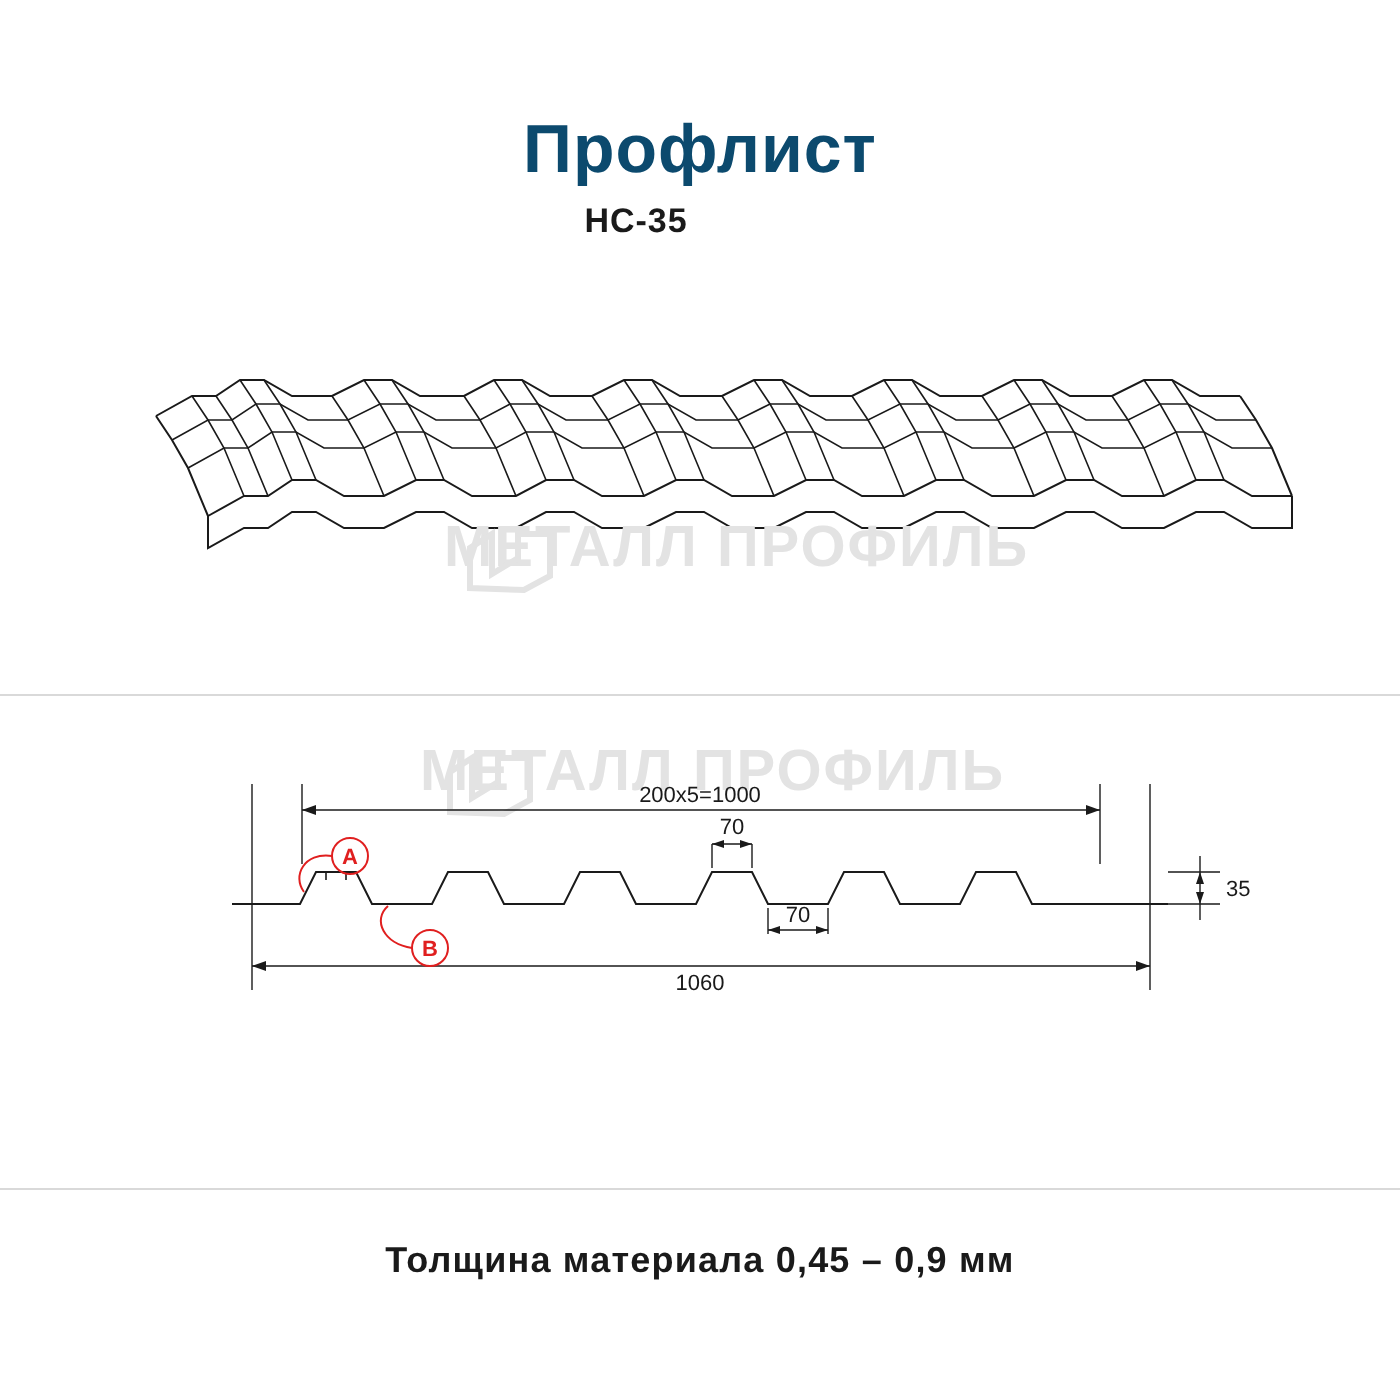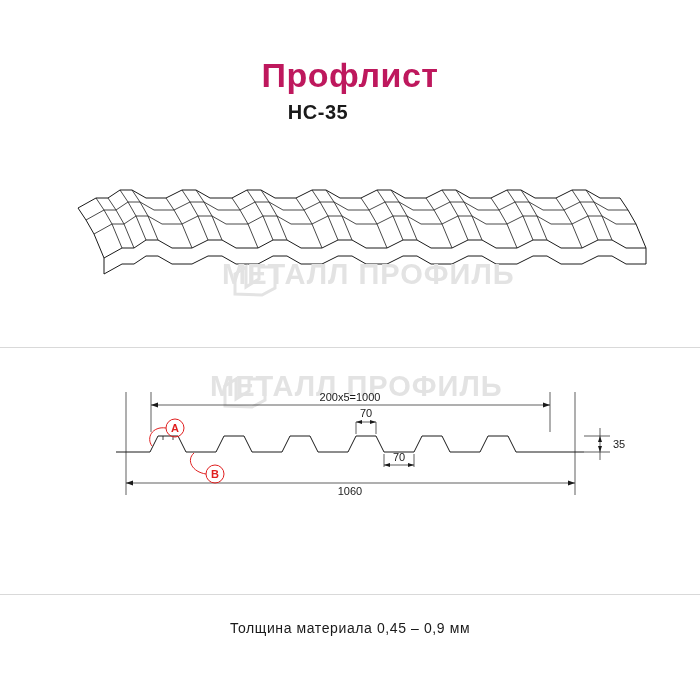--- a/index.html
+++ b/index.html
@@ -16,28 +16,28 @@
     background: #ffffff;
   }
 
   
   .title {
     position: absolute;
     top: 56px; left: 0; width: 700px;
     text-align: center;
     font-size: 34px;
     font-weight: bold;
-    color: #be185d;
+    color: #0c4a6e;
     letter-spacing: 0.5px;
   }
   .subtitle {
     position: absolute;
     top: 101px; left: 0; width: 636px;
     text-align: center;
-    font-size: 20px;
+    font-size: 17px;
     font-weight: bold;
     color: #1a1a1a;
     letter-spacing: 0.5px;
   }
 
   
   .divider {
     position: absolute;
     left: 0; width: 700px; height: 1px;
     background: #d9d9d9;
@@ -79,22 +79,22 @@
   .wm-mark {
     position: absolute;
     pointer-events: none;
   }
 
   
   .footer {
     position: absolute;
     top: 620px; left: 0; width: 700px;
     text-align: center;
-    font-size: 14px;
-    font-weight: normal;
+    font-size: 18px;
+    font-weight: bold;
     color: #1a1a1a;
     letter-spacing: 0.6px;
   }
 
   svg { display: block; }
   .ln { fill: none; stroke: #1a1a1a; stroke-width: 1; }
   .ln-thin { fill: none; stroke: #1a1a1a; stroke-width: 0.8; }
   .dim { fill: none; stroke: #1a1a1a; stroke-width: 0.7; }
   .red { fill: none; stroke: #e01f1f; stroke-width: 1; }
   .dimtext {

